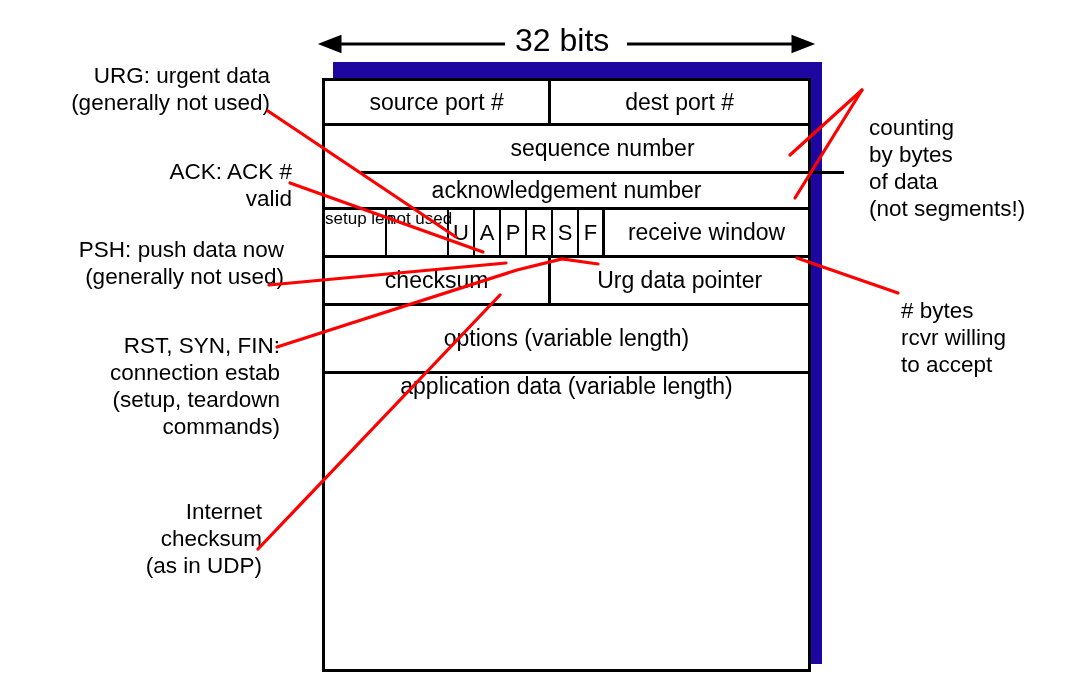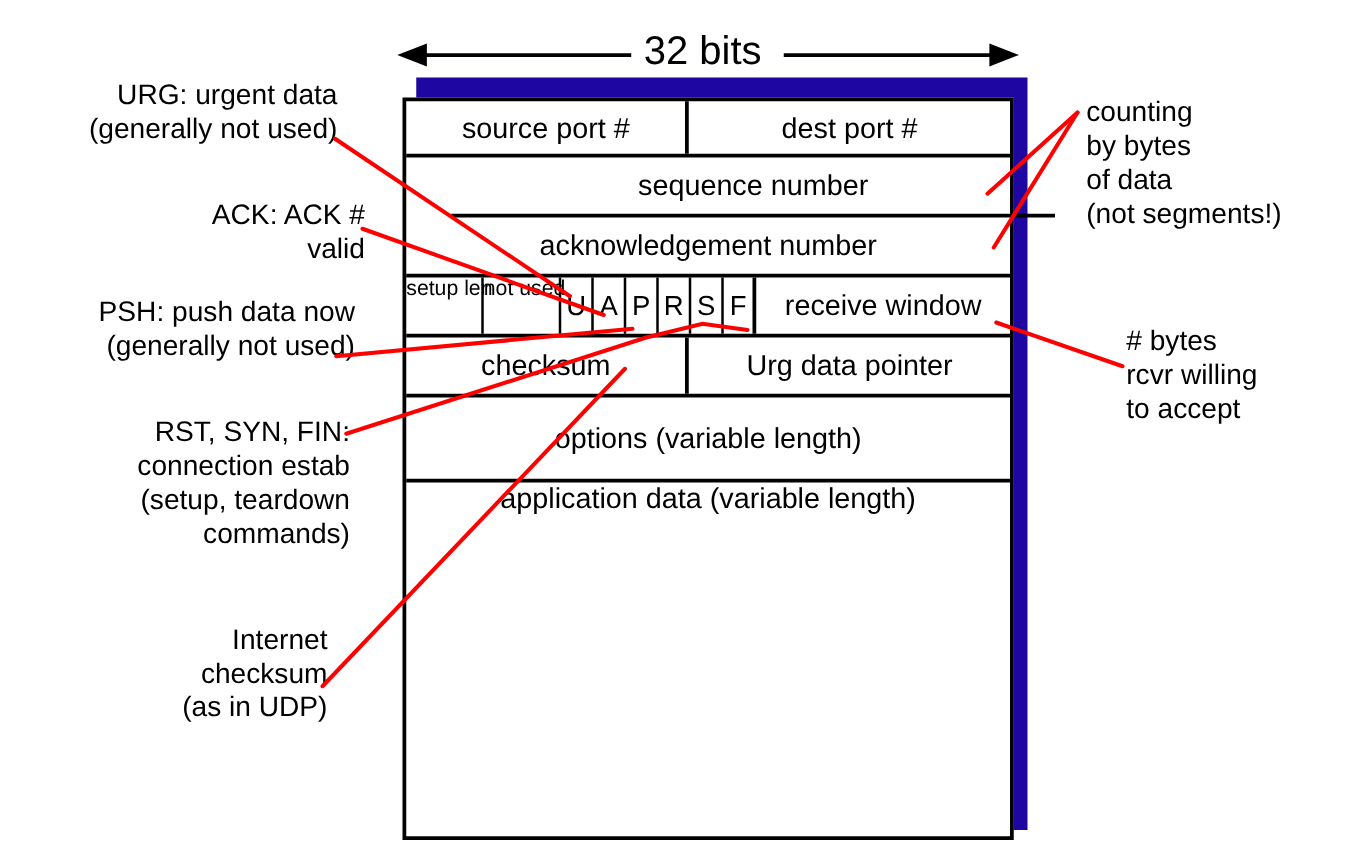--- a/index.html
+++ b/index.html
@@ -72,21 +72,21 @@
     height: 100%;
     font-size: 23px;
     line-height: 1.08;
     white-space: nowrap;
   }
   .cell.divider { border-right: 3px solid #000000; }
   .cell.thin { border-right: 2px solid #000000; }
 
   .r-ports   { height: 45px; }
   .r-seq     { height: 48px; margin-left: 36px; }
-  .r-ack     { height: 48px; }
+  .r-ack     { height: 36px; }
   .r-flags   { height: 48px; }
   .r-cksum   { height: 48px; }
   .r-options { height: 68px; }
   .r-appdata { height: 285px; }
 
   .half-left  { width: 243px; }
   .half-right { width: 276px; }
   .full       { width: 100%; }
 
   .headlen { width: 62px; font-size: 17px; line-height: 1.05; }
@@ -99,21 +99,21 @@
   
   .annot {
     position: absolute;
     font-size: 22.5px;
     line-height: 1.20;
     color: #000000;
     white-space: pre;
     z-index: 30;
   }
   .annot.right-align { text-align: right; }
-  .annot.left-align  { text-align: left; }
+  .annot.left-align  { text-align: left; margin-top: 38px; }
 
   
   #bits-label {
     position: absolute;
     left: 515px;
     top: 22px;
     font-size: 32px;
     z-index: 30;
     white-space: nowrap;
   }

